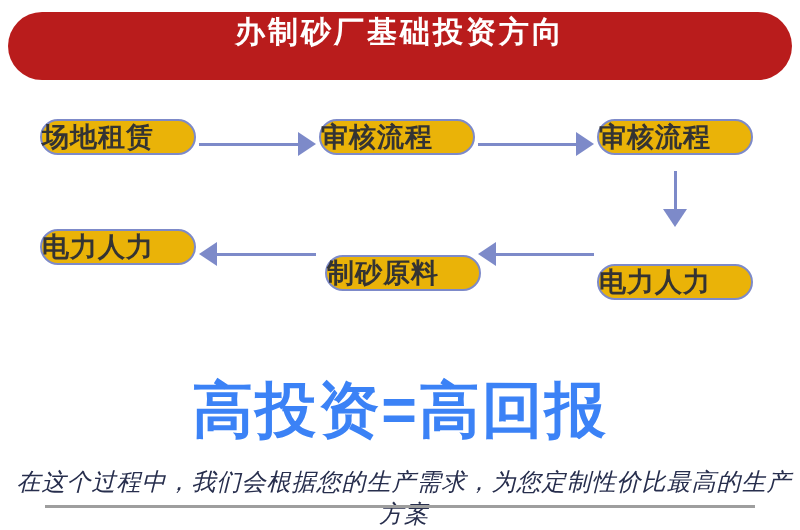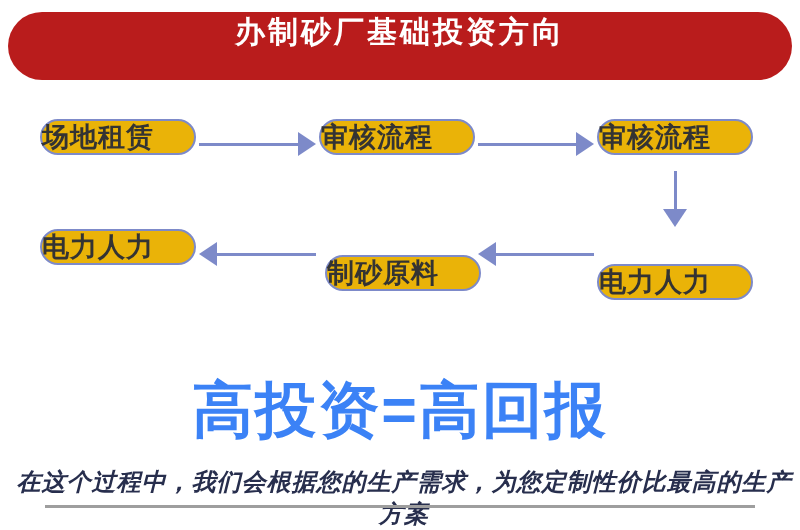--- a/index.html
+++ b/index.html
@@ -88,21 +88,21 @@
     text-align:center;
     font-size:61px; font-weight:800; line-height:76px; letter-spacing:2px;
   }
   .slogan .dark { color:#3b82f6; }
   .slogan .red  { color:#3b82f6; }
 
   
   .footer-note {
     position:absolute; left:8px; right:0; top:466px;
     text-align:center;
-    color:#272e4d; font-size:24px; font-weight:700; font-style:italic;
+    color:#272e4d; font-size:24px; font-weight:400; font-style:italic;
     letter-spacing:1px;
   }
   .footer-divider {
     position:absolute; left:45px; top:505px;
     width:710px; height:3px; background:#9e9e9e;
   }
 </style>
 </head>
 <body>
 

